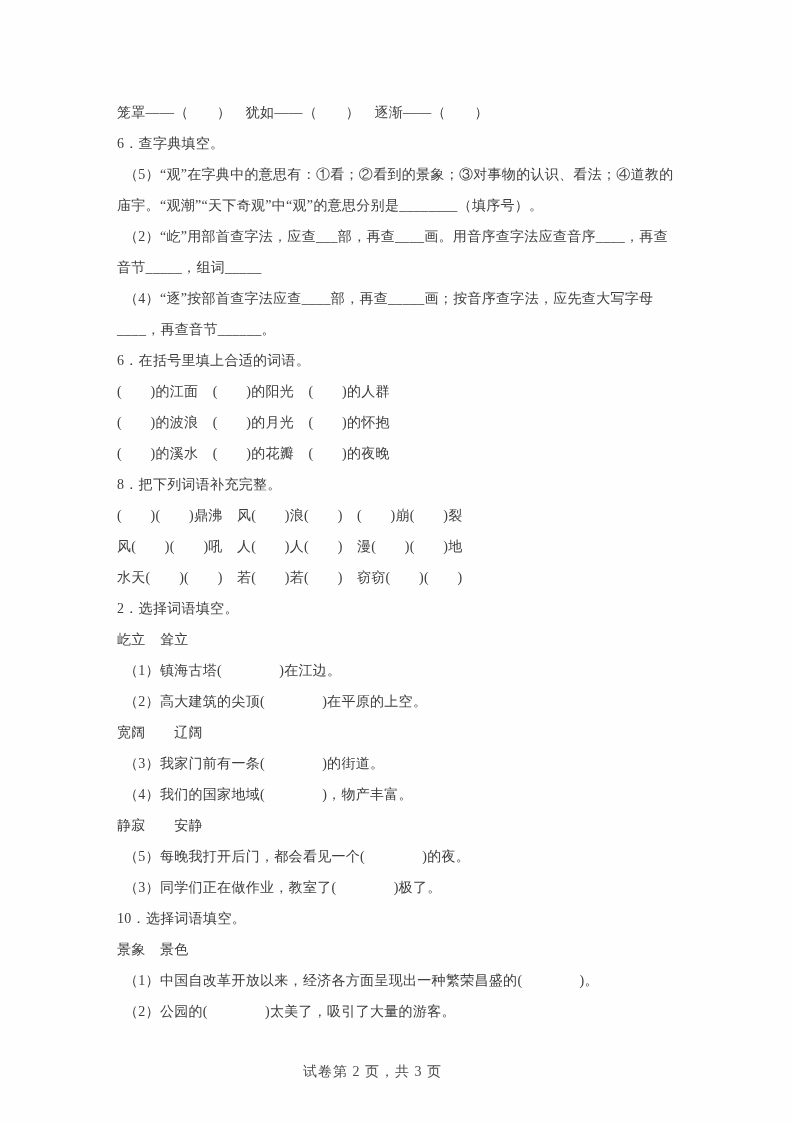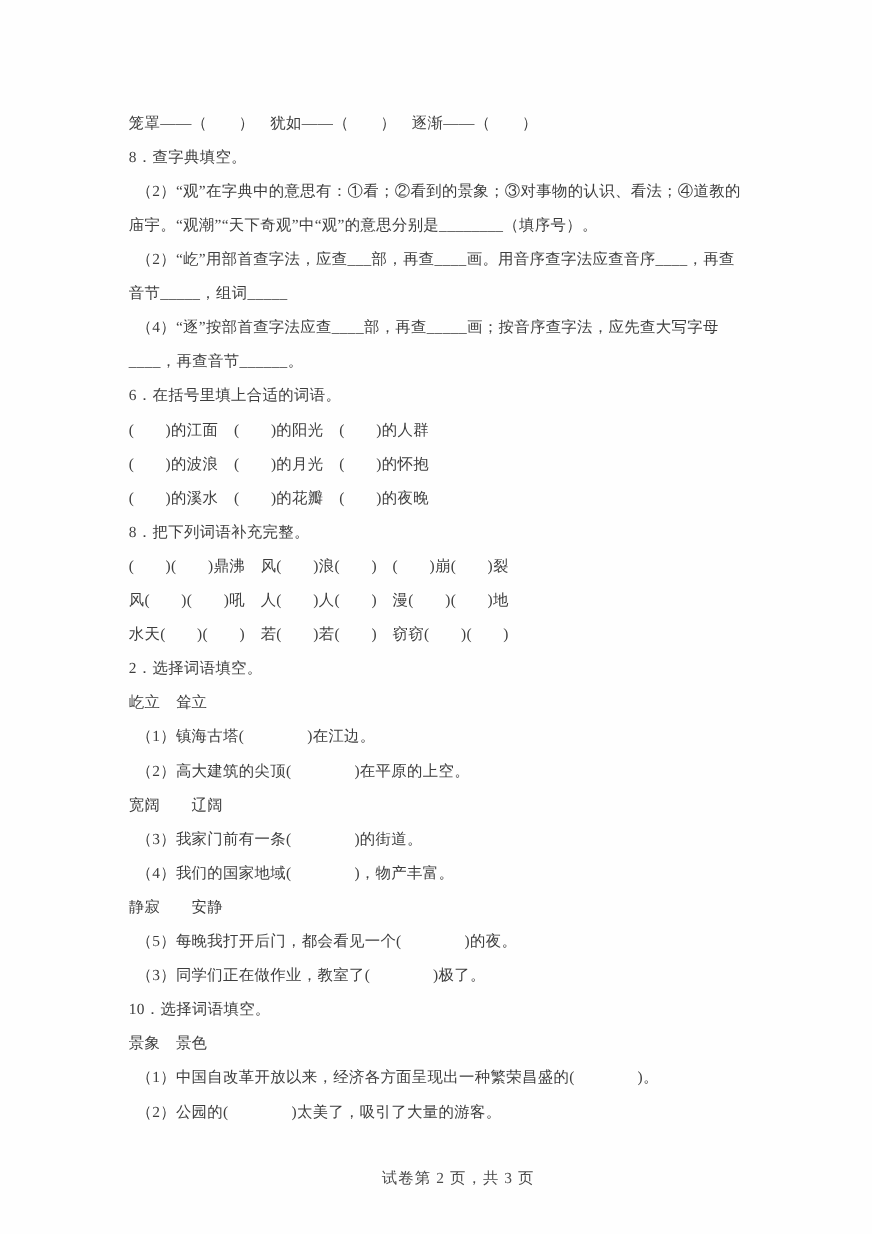--- a/index.html
+++ b/index.html
@@ -36,33 +36,32 @@
   .footer {
     position: absolute;
     top: 1062px;
     left: 0;
     width: 745px;
     text-align: center;
     font-size: 14px;
     line-height: 20px;
     color: #4a4a4a;
     letter-spacing: 1px;
-    margin-left: 44px;
   }
 </style>
 </head>
 <body>
 
 <div class="page">
   <div class="content">
 
     <p class="line">笼罩——（　　）　犹如——（　　）　逐渐——（　　）</p>
 
-    <p class="line">8．查字典填空。</p>
-    <p class="line indent">（2）“观”在字典中的意思有：①看；②看到的景象；③对事物的认识、看法；④道教的庙宇。“观潮”“天下奇观”中“观”的意思分别是________（填序号）。</p>
+    <p class="line">6．查字典填空。</p>
+    <p class="line indent">（5）“观”在字典中的意思有：①看；②看到的景象；③对事物的认识、看法；④道教的庙宇。“观潮”“天下奇观”中“观”的意思分别是________（填序号）。</p>
     <p class="line indent">（2）“屹”用部首查字法，应查___部，再查____画。用音序查字法应查音序____，再查音节_____，组词_____</p>
     <p class="line indent">（4）“逐”按部首查字法应查____部，再查_____画；按音序查字法，应先查大写字母____，再查音节______。</p>
 
     <p class="line">6．在括号里填上合适的词语。</p>
     <p class="line">(　　)的江面　(　　)的阳光　(　　)的人群</p>
     <p class="line">(　　)的波浪　(　　)的月光　(　　)的怀抱</p>
     <p class="line">(　　)的溪水　(　　)的花瓣　(　　)的夜晚</p>
 
     <p class="line">8．把下列词语补充完整。</p>
     <p class="line">(　　)(　　)鼎沸　风(　　)浪(　　)　(　　)崩(　　)裂</p>

